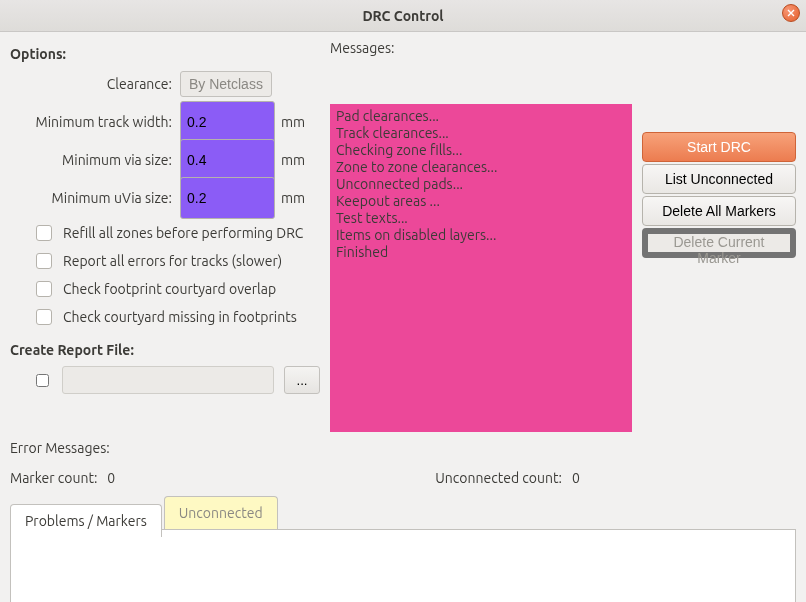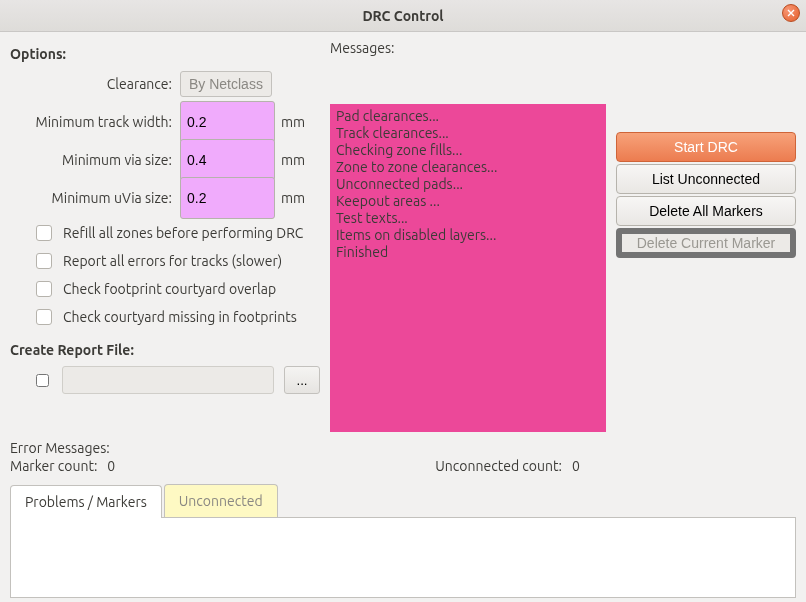--- a/index.html
+++ b/index.html
@@ -40,21 +40,21 @@
 }
 .close-btn svg { width: 8px; height: 8px; }
 .content {
   padding: 8px 10px 10px 10px;
 }
 .upper {
   display: flex;
   gap: 10px;
 }
 .left-col { width: 310px; }
-.mid-col { width: 276px; }
+.mid-col { width: 302px; }
 .right-col { flex: 1; padding-top: 92px; display: flex; flex-direction: column; gap: 2px; }
 .section-header {
   font-weight: bold;
   margin: 6px 0 8px 0;
   color: #3c3b37;
 }
 .form-row {
   display: flex;
   align-items: center;
   margin-bottom: 10px;
@@ -64,21 +64,21 @@
   width: 170px;
   text-align: right;
   padding-right: 8px;
 }
 .form-row input[type=text] {
   width: 95px;
   height: 42px;
   padding: 2px 6px;
   border: 1px solid #b6b3ac;
   border-radius: 3px;
-  background: #f0abfc;
+  background: #8b5cf6;
   font-size: 14px;
 }
 .form-row button.clearance {
   height: 26px;
   padding: 0 8px;
   border: 1px solid #c3c1bd;
   border-radius: 3px;
   background: #eceae7;
   color: #8a8883;
   font-size: 14px;
@@ -147,21 +147,21 @@
 .btn.disabled {
   color: #9a9892;
   background: #eceae7;
   border: 6px solid #737373;
   cursor: default;
 }
 .lower { margin-top: 8px; }
 .counts {
   display: flex;
   gap: 60px;
-  margin-top: 2px;
+  margin-top: 14px;
 }
 .counts .pair { display: flex; gap: 10px; }
 .tabs {
   margin-top: 10px;
 }
 .tab-bar {
   display: flex;
   align-items: flex-end;
   border-bottom: 1px solid #c3c1bd;
 }
@@ -173,21 +173,21 @@
   border-top-right-radius: 4px;
   background: #fef9c3;
   color: #8a8883;
   margin-right: 2px;
   cursor: pointer;
 }
 .tab.active {
   background: #fff;
   color: #3c3b37;
   position: relative;
-  top: 1px;
+  top: 8px;
 }
 .tab-panel {
   border: 1px solid #c3c1bd;
   border-top: none;
   background: #fff;
   height: 80px;
 }
 .footer {
   display: flex;
   justify-content: space-between;

